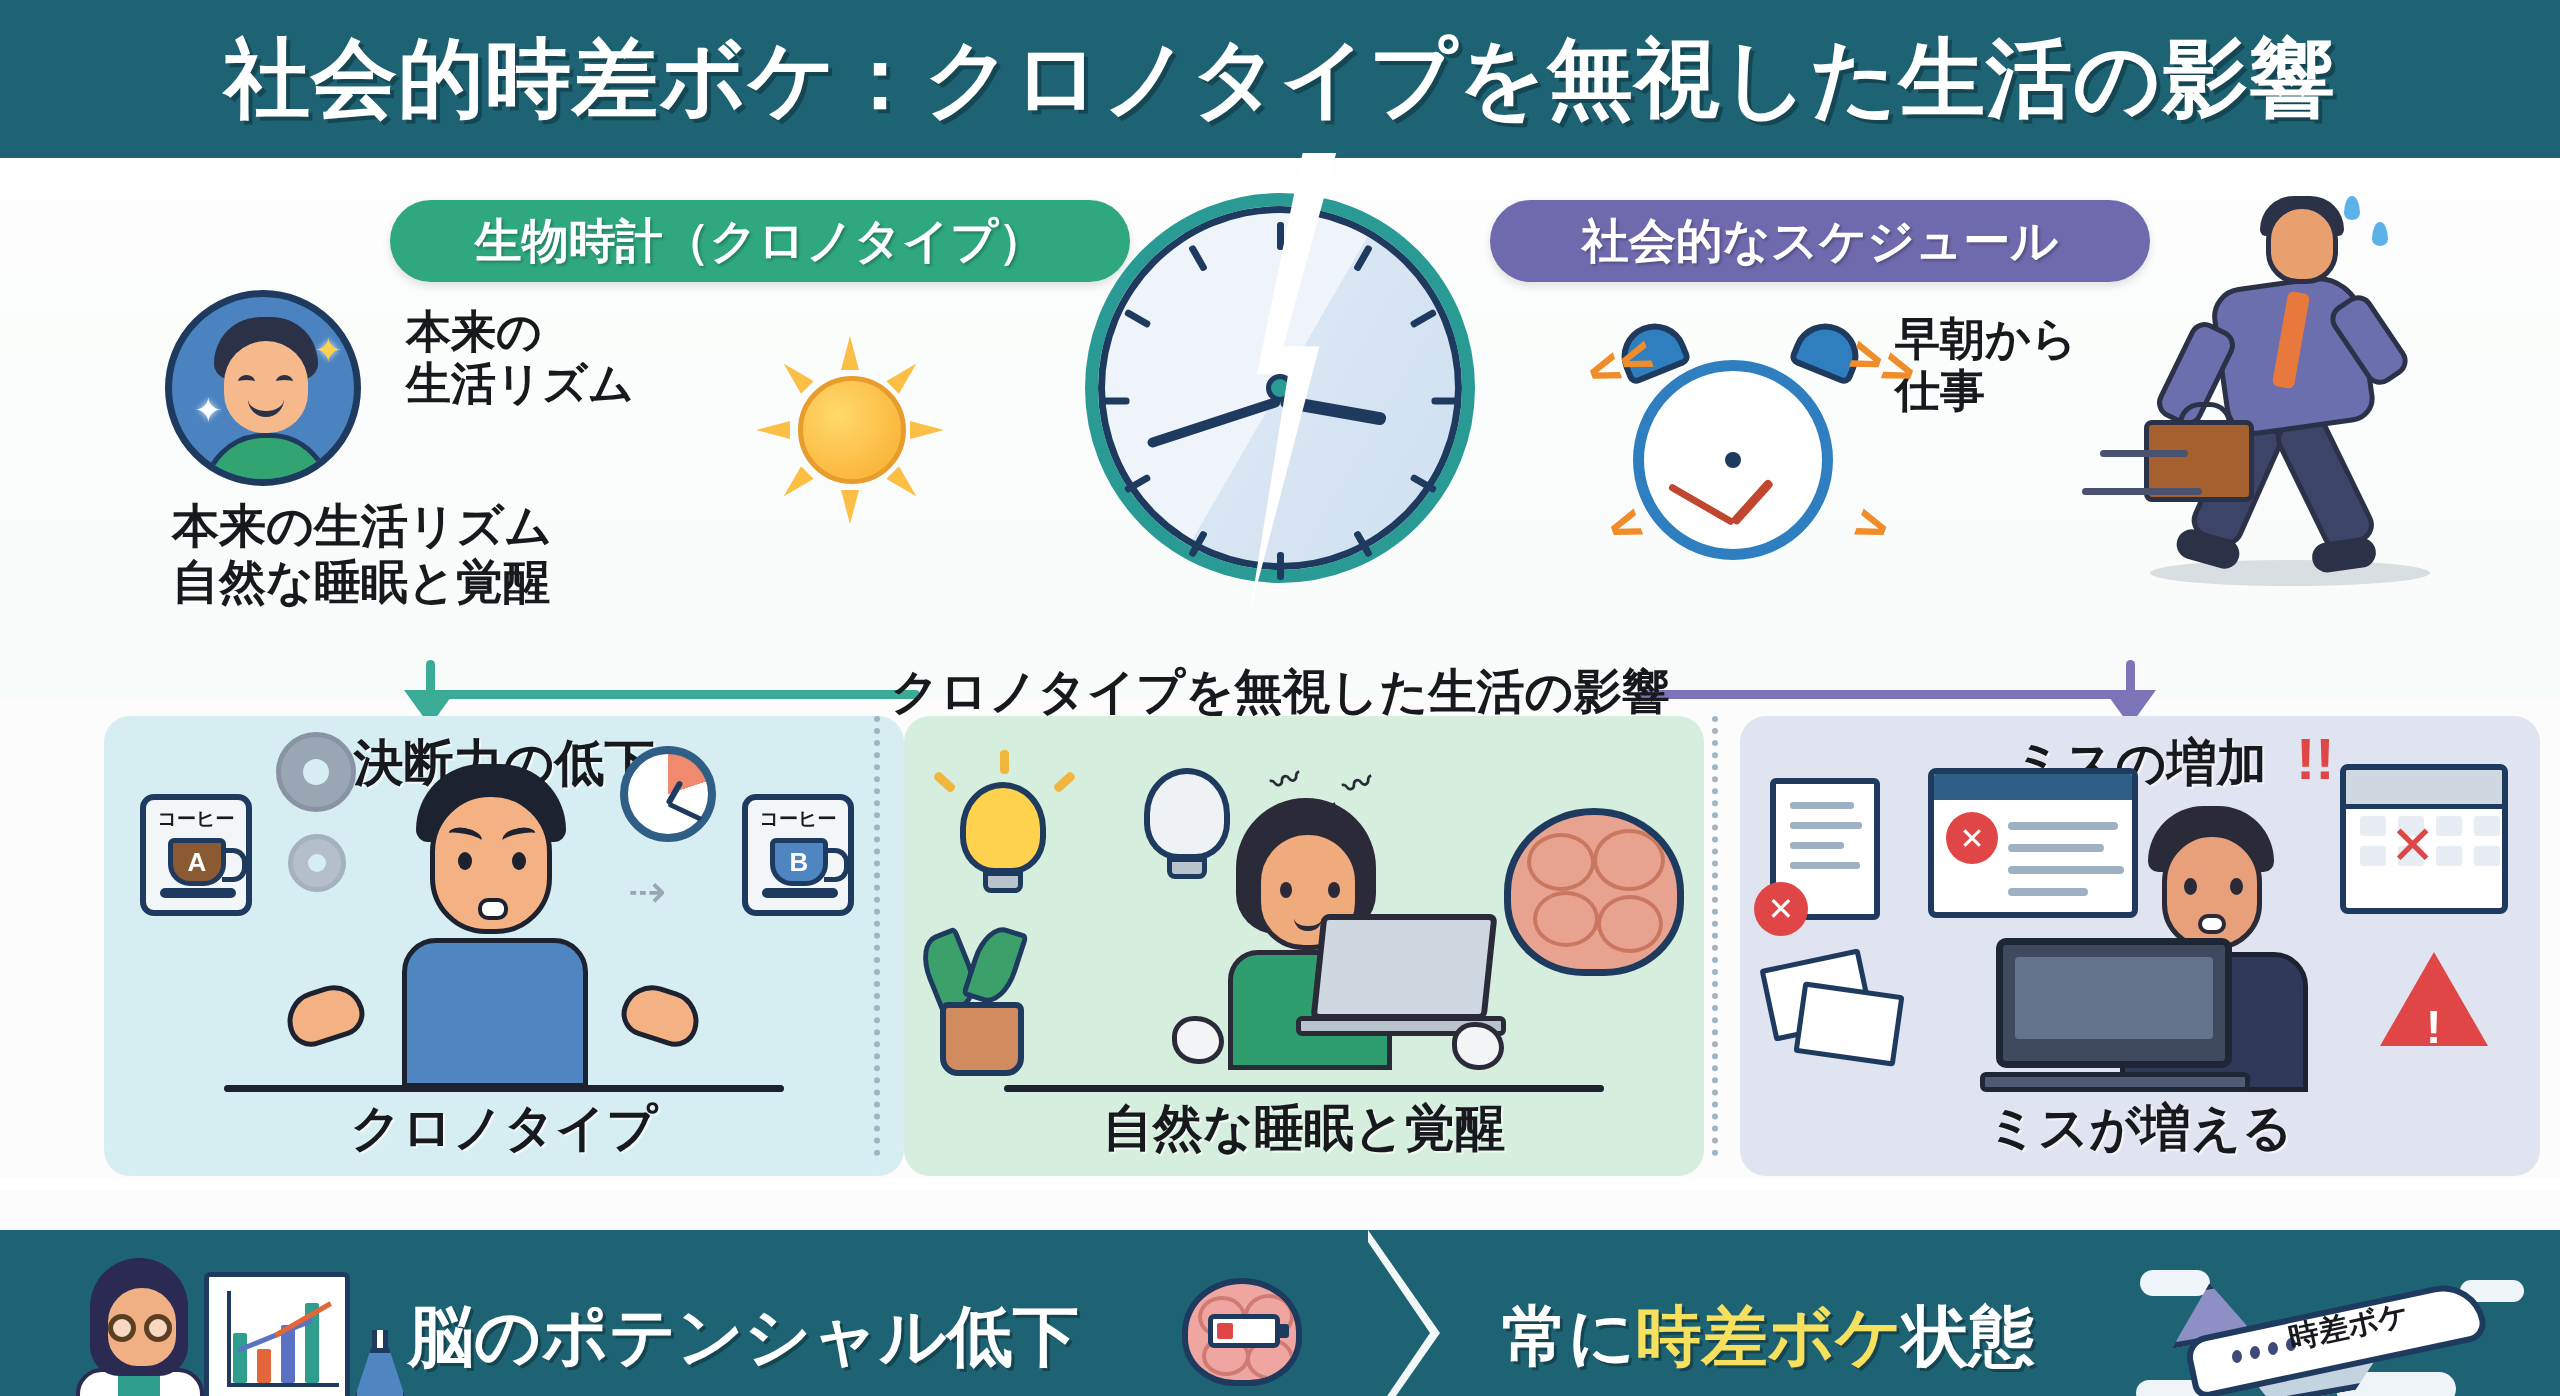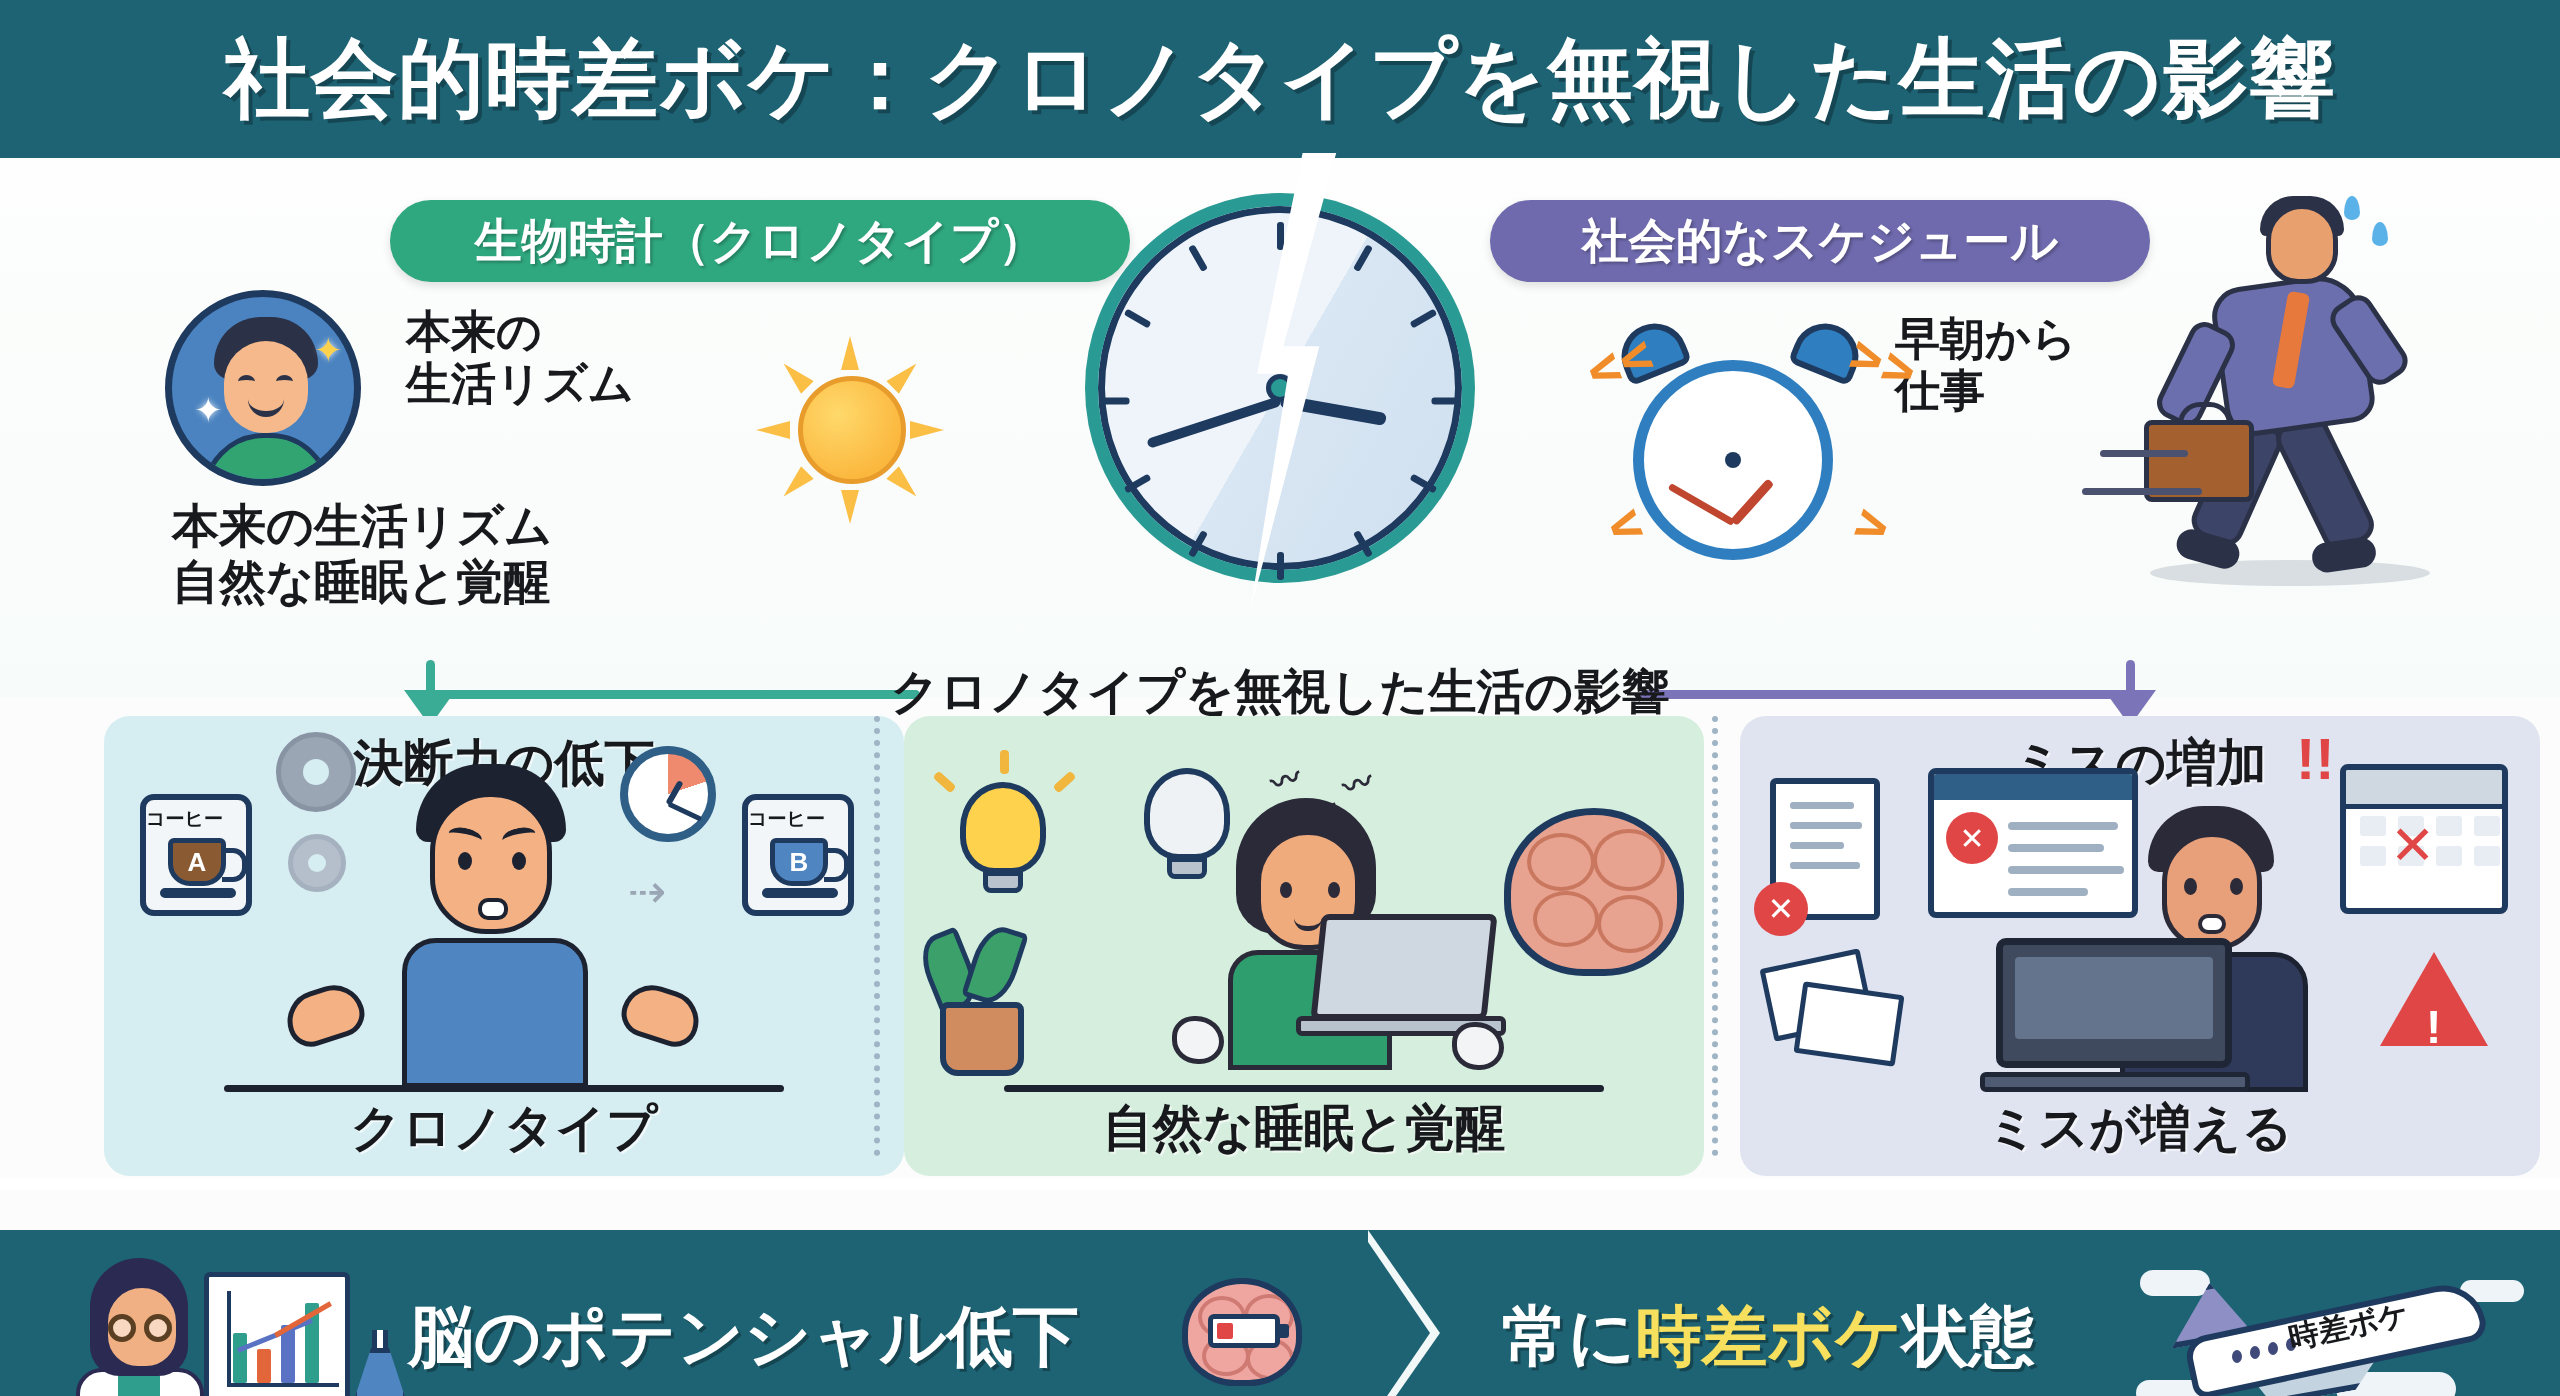--- a/index.html
+++ b/index.html
@@ -335,21 +335,21 @@
     width: 112px; height: 122px;
     background: #f3f6f8;
     border: 6px solid #1f3a5f;
     border-radius: 14px;
     box-sizing: border-box;
   }
   .coffee-box.left { left: 36px; }
   .coffee-box.right { left: 638px; }
   .coffee-label {
     position: absolute; left: 0; top: 6px; width: 100%;
-    font-size: 19px; font-weight: bold; color: #17191c;
+    text-align: center; font-size: 19px; font-weight: bold; color: #17191c;
   }
   .cup {
     position: absolute; left: 22px; top: 38px;
     width: 58px; height: 48px;
     border-radius: 6px 6px 22px 22px;
     border: 5px solid #1f3a5f;
     box-sizing: border-box;
     display: flex; align-items: center; justify-content: center;
     color: #ffffff; font-weight: bold; font-size: 26px;
   }

